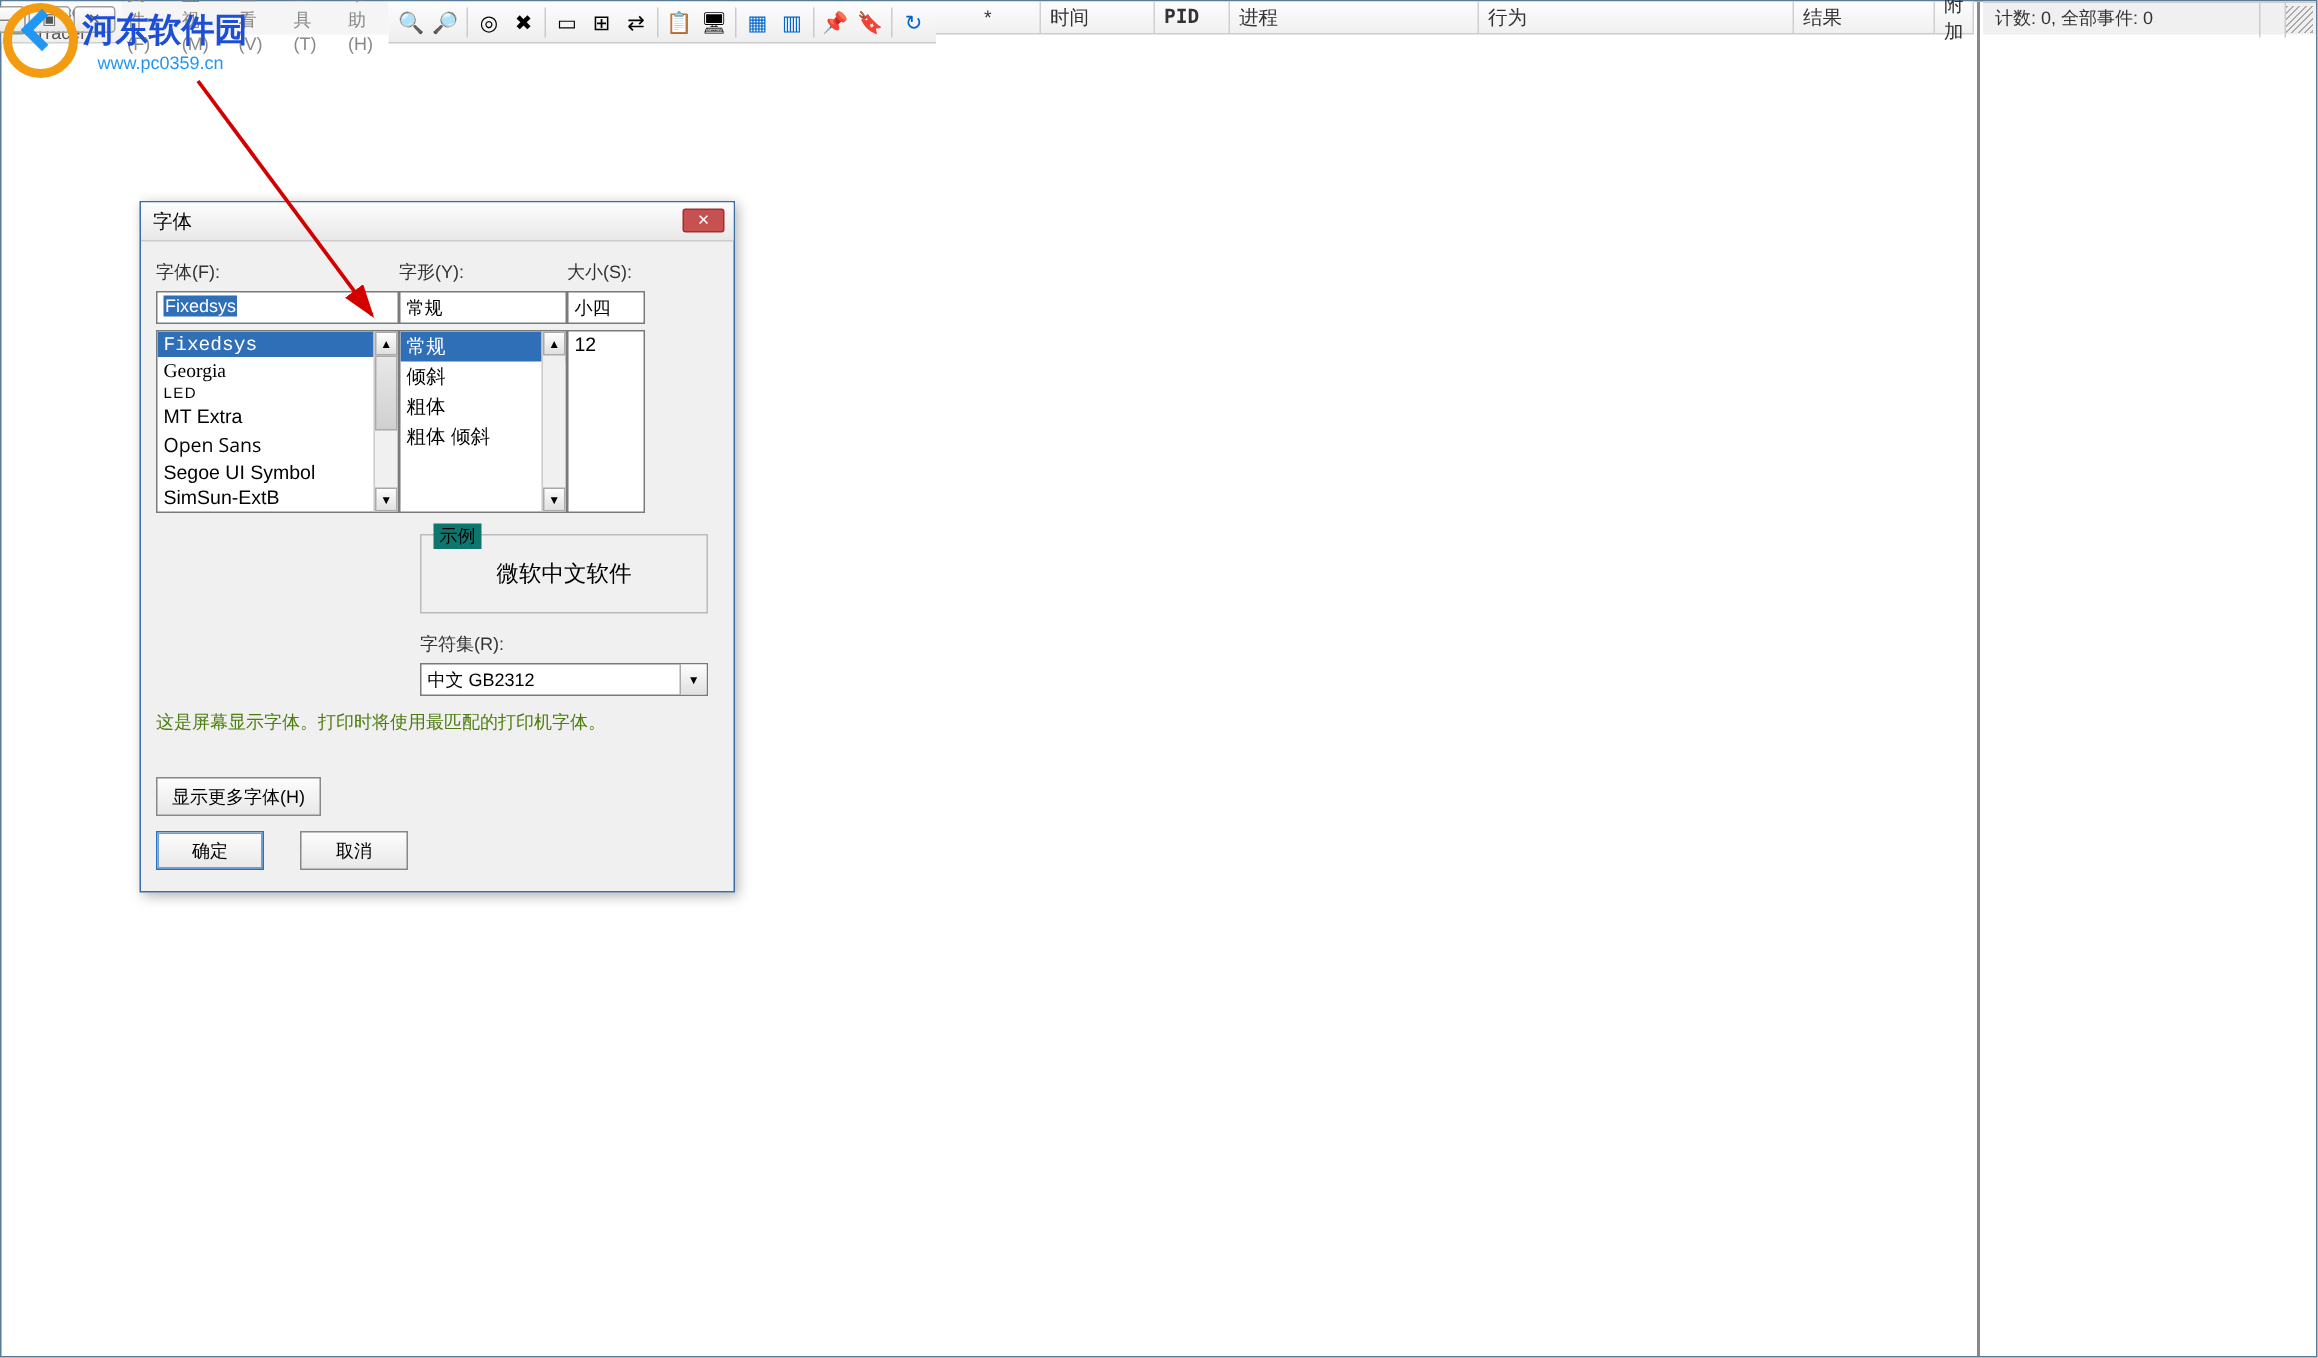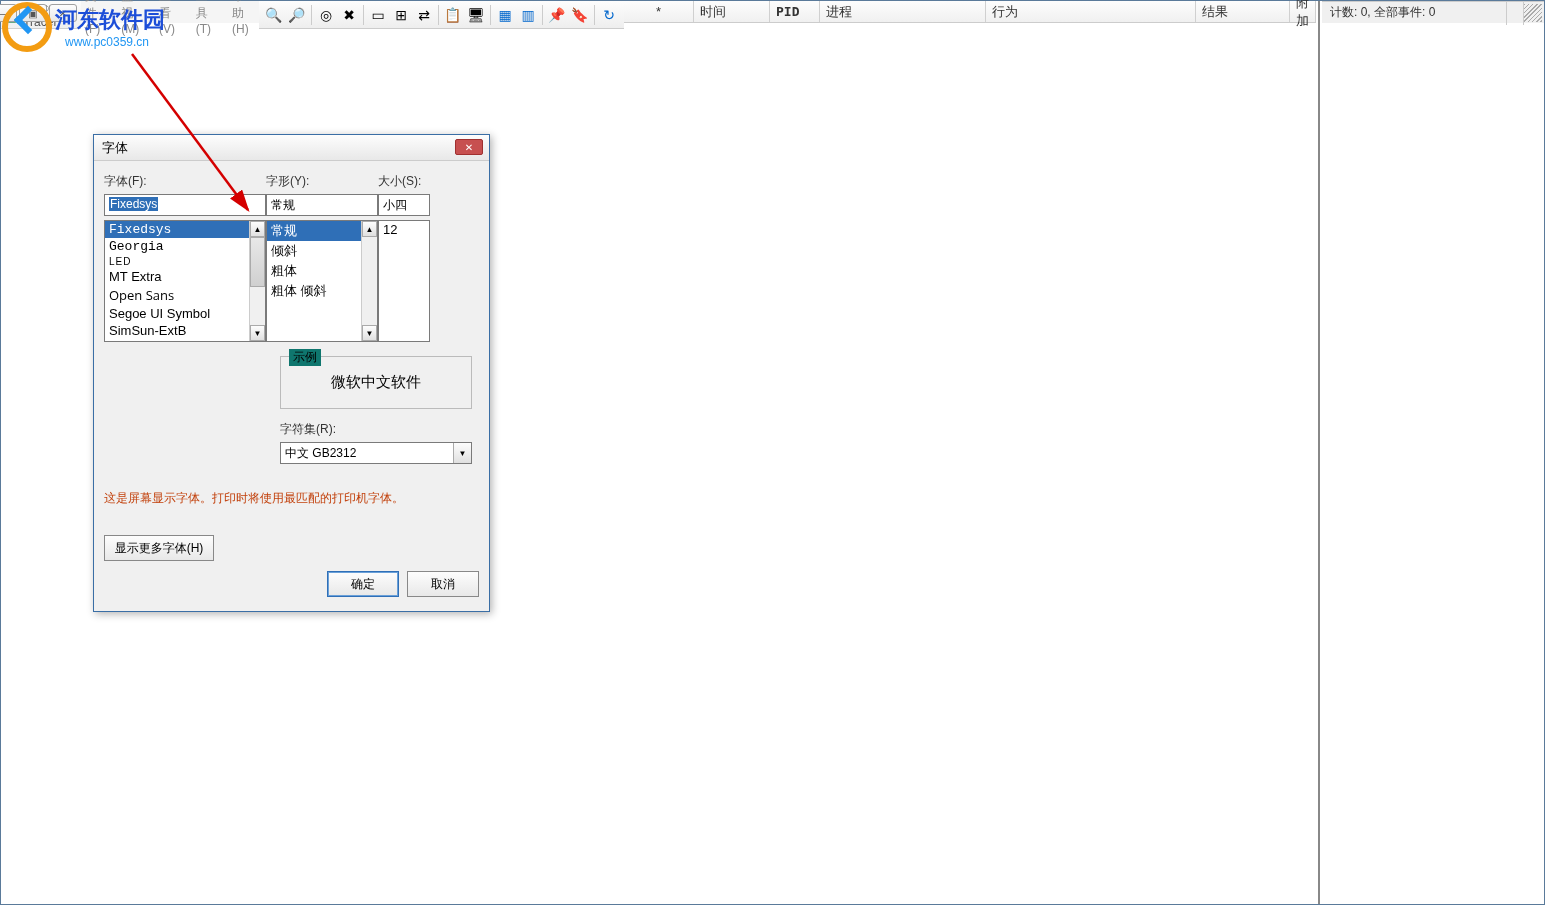--- a/index.html
+++ b/index.html
@@ -58,38 +58,38 @@
 .fg-size { width: 52px; }
 .field-label { margin-bottom: 4px; color: #333; }
 .text-input { height: 22px; border: 1px solid #7a7a7a; background: #fff; padding: 2px 4px; font-size: 12px; }
 .text-input.sel { background: #fff; }
 .text-input .hl { background: #2f6fb7; color: #fff; padding: 0 1px; }
 .listbox { height: 122px; border: 1px solid #7a7a7a; background: #fff; overflow-y: auto; margin-top: 4px; position: relative; }
 .listbox.small { height: 122px; }
 .lb-item { padding: 1px 4px; font-size: 13px; cursor: pointer; white-space: nowrap; }
 .lb-item.selected { background: #2f6fb7; color: #fff; }
 .lb-item.mono { font-family: "Courier New", monospace; }
-.lb-item.serif { font-family: Liberation Mono, monospace; }
+.lb-item.serif { font-family: Liberation Serif, serif; }
 .lb-item.small-caps { font-size: 10px; letter-spacing: 1px; }
 .lb-item.sans { font-family: "Open Sans", Arial, sans-serif; }
 .scrollbar-vis { position: absolute; right: 0; top: 0; bottom: 0; width: 16px; background: #f0f0f0; border-left: 1px solid #ccc; }
 .sb-arrow { height: 16px; background: linear-gradient(#fdfdfd,#e0e0e0); border: 1px solid #aaa; display: flex; align-items: center; justify-content: center; font-size: 8px; cursor: pointer; }
 .sb-thumb { background: linear-gradient(#e8e8e8,#d0d0d0); border: 1px solid #aaa; cursor: pointer; }
 
 .sample-group { margin-top: 14px; margin-left: 176px; }
 .group-box { border: 1px solid #bbb; padding: 16px 0; width: 192px; position: relative; margin-top: 6px; text-align: center; font-size: 15px; font-family: SimSun, serif; }
 .group-label { position: absolute; top: -8px; left: 8px; background: #0f766e; padding: 0 4px; font-size: 12px; }
 
 .charset-group { margin-top: 12px; margin-left: 176px; }
 .dropdown { width: 192px; height: 22px; border: 1px solid #7a7a7a; background: #fff; display: flex; align-items: center; padding: 0 4px; position: relative; cursor: pointer; }
 .dd-arrow { position: absolute; right: 0; top: 0; bottom: 0; width: 18px; background: linear-gradient(#fdfdfd,#e0e0e0); border-left: 1px solid #aaa; display: flex; align-items: center; justify-content: center; font-size: 8px; }
 
-.hint-text { margin-top: 26px; font-size: 12px; color: #c2410c; }
+.hint-text { margin-top: 9px; font-size: 12px; color: #4d7c0f; }
 .more-fonts-btn { margin-top: 28px; width: 110px; height: 26px; border: 1px solid #888; background: linear-gradient(#fdfdfd,#e8e8e8); font-size: 12px; cursor: pointer; }
-.dlg-buttons { margin-top: 10px; display: flex; justify-content: flex-end; gap: 8px; }
+.dlg-buttons { margin-top: 10px; display: flex; gap: 24px; }
 .dlg-btn { width: 72px; height: 26px; border: 1px solid #888; background: linear-gradient(#fdfdfd,#e8e8e8); font-size: 12px; cursor: pointer; }
 .dlg-btn.default { border: 1px solid #2f6fb7; box-shadow: 0 0 0 1px #6aa0d8 inset; }
 
 
 .arrow-svg { position: absolute; top: 50px; left: 128px; z-index: 200; pointer-events: none; }
 </style>
 </head>
 <body>
 
 <div class="watermark">

